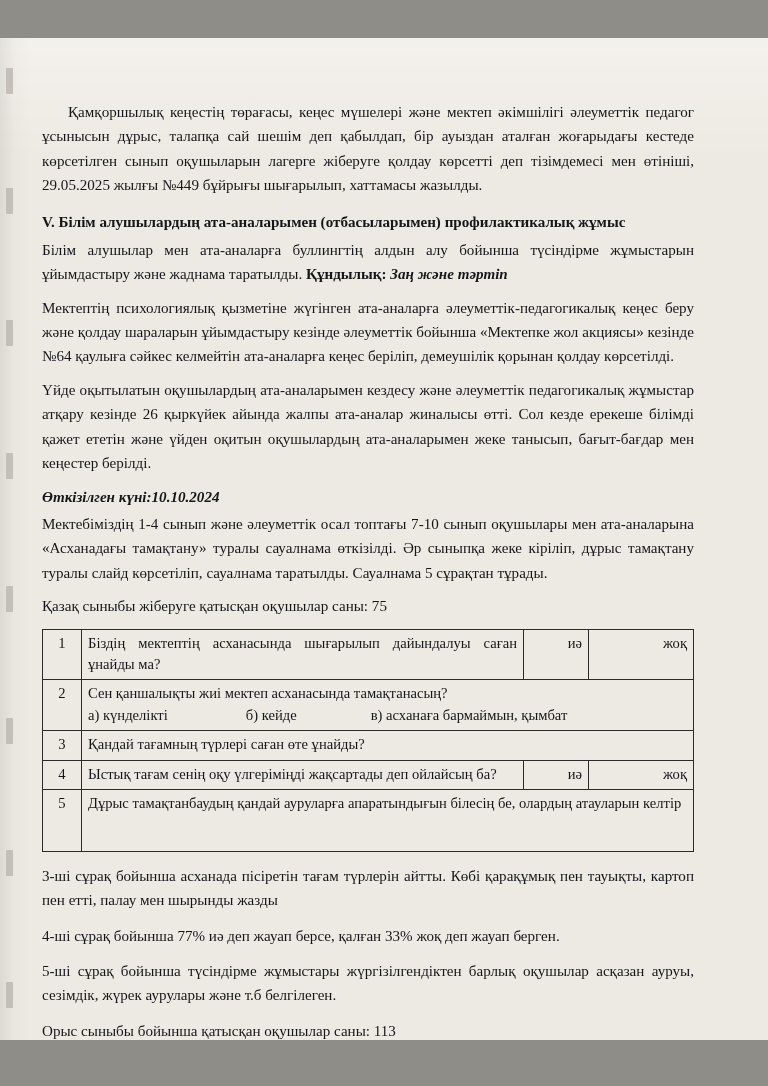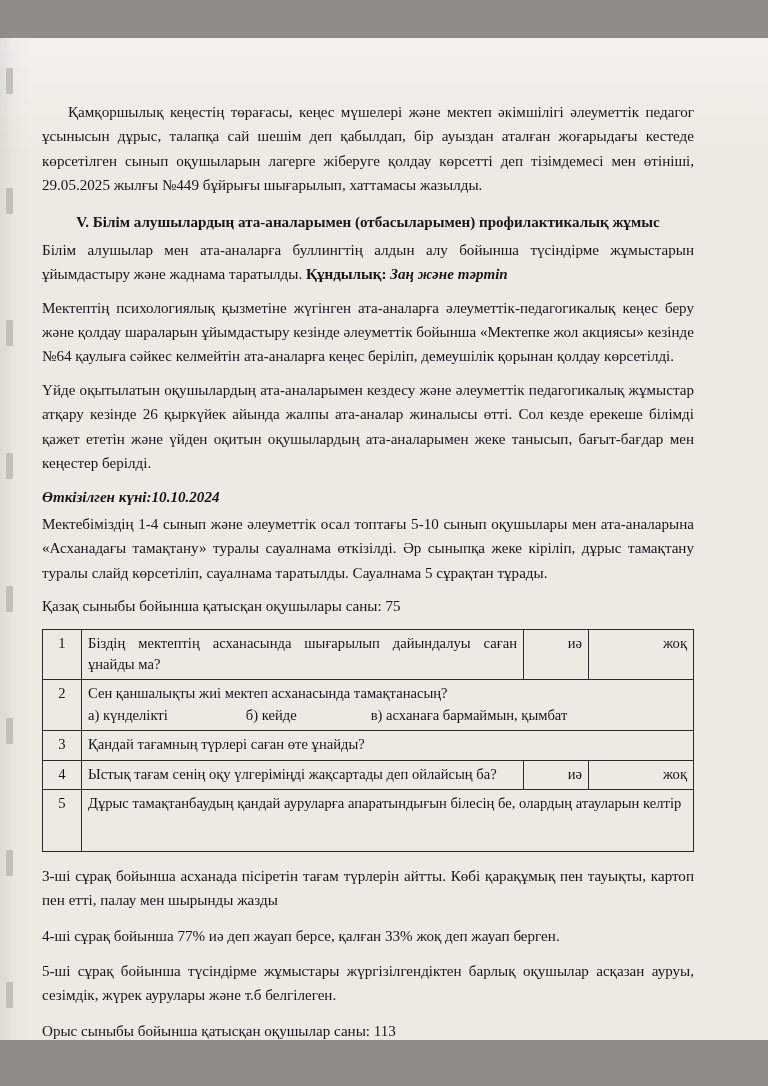--- a/index.html
+++ b/index.html
@@ -57,21 +57,21 @@
   p {
     margin: 0 0 9px 0;
     text-align: justify;
     text-justify: inter-word;
   }
   .indent { text-indent: 26px; }
   .tight { margin-bottom: 3px; }
   .h-sec {
     font-weight: bold;
     margin: 14px 0 4px 0;
-    text-align: center;
+    text-align: left;
     line-height: 1.45;
   }
   .bold { font-weight: bold; }
   .bi { font-weight: bold; font-style: italic; }
 
   table.quiz {
     border-collapse: collapse;
     width: 100%;
     margin: 10px 0 12px 0;
     font-size: 14.6px;
@@ -117,23 +117,23 @@
     <p class="h-sec">V. Білім алушылардың ата-аналарымен (отбасыларымен) профилактикалық жұмыс</p>
 
     <p><span>Білім алушылар мен ата-аналарға буллингтің алдын алу бойынша түсіндірме жұмыстарын ұйымдастыру және жаднама таратылды. </span><span class="bold">Құндылық:</span><span class="bi"> Заң және тәртіп</span></p>
 
     <p>Мектептің психологиялық қызметіне жүгінген ата-аналарға әлеуметтік-педагогикалық кеңес беру және қолдау шараларын ұйымдастыру кезінде әлеуметтік бойынша «Мектепке жол акциясы» кезінде №64 қаулыға сәйкес келмейтін ата-аналарға кеңес беріліп, демеушілік қорынан қолдау көрсетілді.</p>
 
     <p>Үйде оқытылатын оқушылардың ата-аналарымен кездесу және әлеуметтік педагогикалық жұмыстар атқару кезінде 26  қыркүйек айында жалпы ата-аналар жиналысы өтті. Сол кезде ерекеше білімді қажет ететін және үйден оқитын оқушылардың ата-аналарымен жеке танысып, бағыт-бағдар мен кеңестер берілді.</p>
 
     <p class="tight"><span class="bi">Өткізілген күні:</span><span class="bi">10.10.2024</span></p>
 
-    <p>Мектебіміздің 1-4 сынып және әлеуметтік осал топтағы 5-10 сынып оқушылары мен ата-аналарына  «Асханадағы тамақтану» туралы сауалнама өткізілді. Әр сыныпқа жеке кіріліп, дұрыс тамақтану туралы слайд көрсетіліп, сауалнама таратылды. Сауалнама 5 сұрақтан тұрады.</p>
+    <p>Мектебіміздің 1-4 сынып және әлеуметтік осал топтағы 7-10 сынып оқушылары мен ата-аналарына  «Асханадағы тамақтану» туралы сауалнама өткізілді. Әр сыныпқа жеке кіріліп, дұрыс тамақтану туралы слайд көрсетіліп, сауалнама таратылды. Сауалнама 5 сұрақтан тұрады.</p>
 
-    <p class="tight"><span>Қазақ сыныбы бойынша  қатысқан оқушылары саны:</span> <span>75</span></p>
+    <p class="tight"><span>Қазақ сыныбы жіберуге  қатысқан оқушылар саны:</span> <span>75</span></p>
 
     <table class="quiz">
       <tbody>
         <tr>
           <td class="num">1</td>
           <td class="q">Біздің мектептің асханасында шығарылып дайындалуы саған ұнайды ма?</td>
           <td class="ans">иә</td>
           <td class="ans2">жоқ</td>
         </tr>
         <tr>

